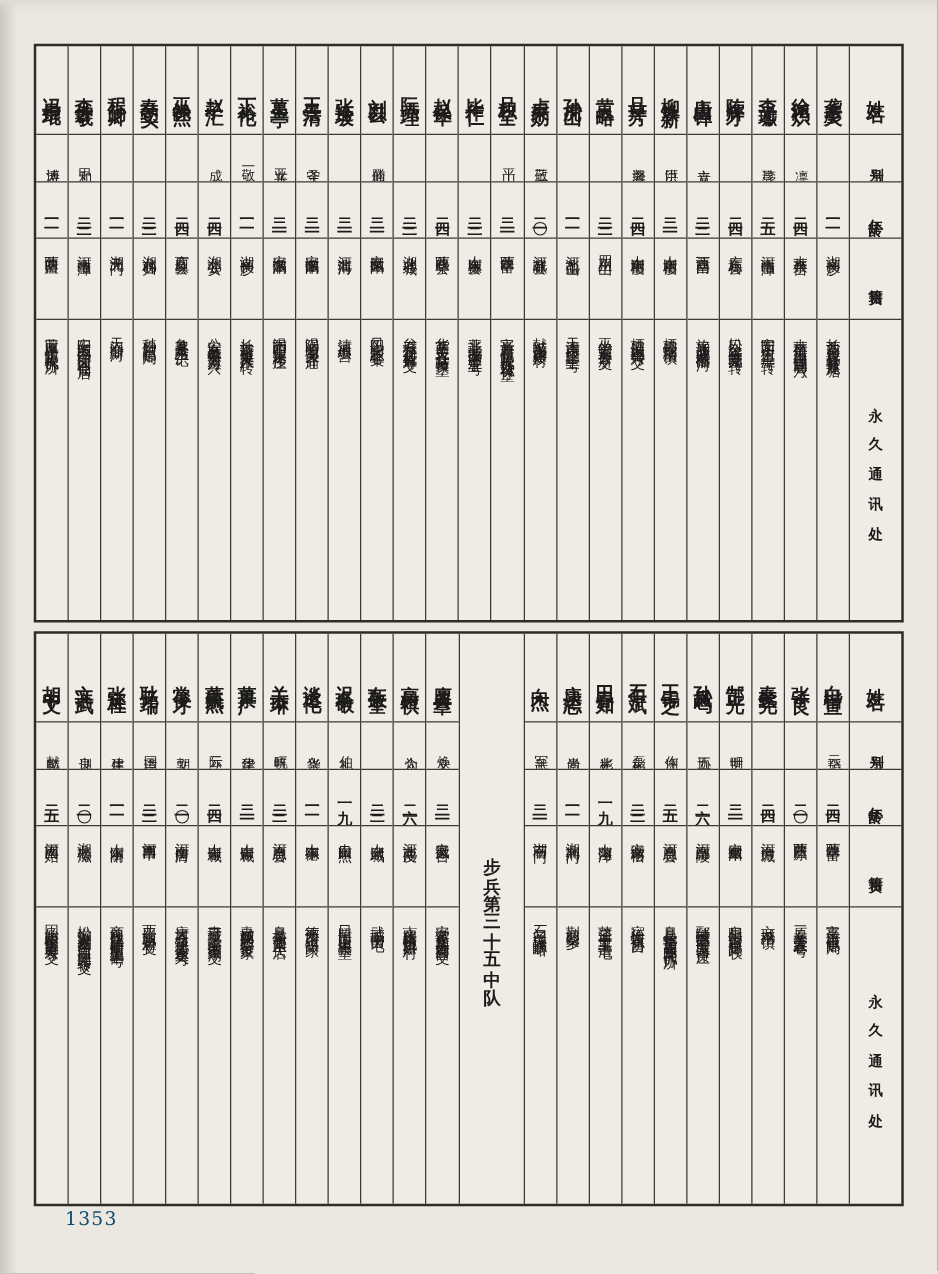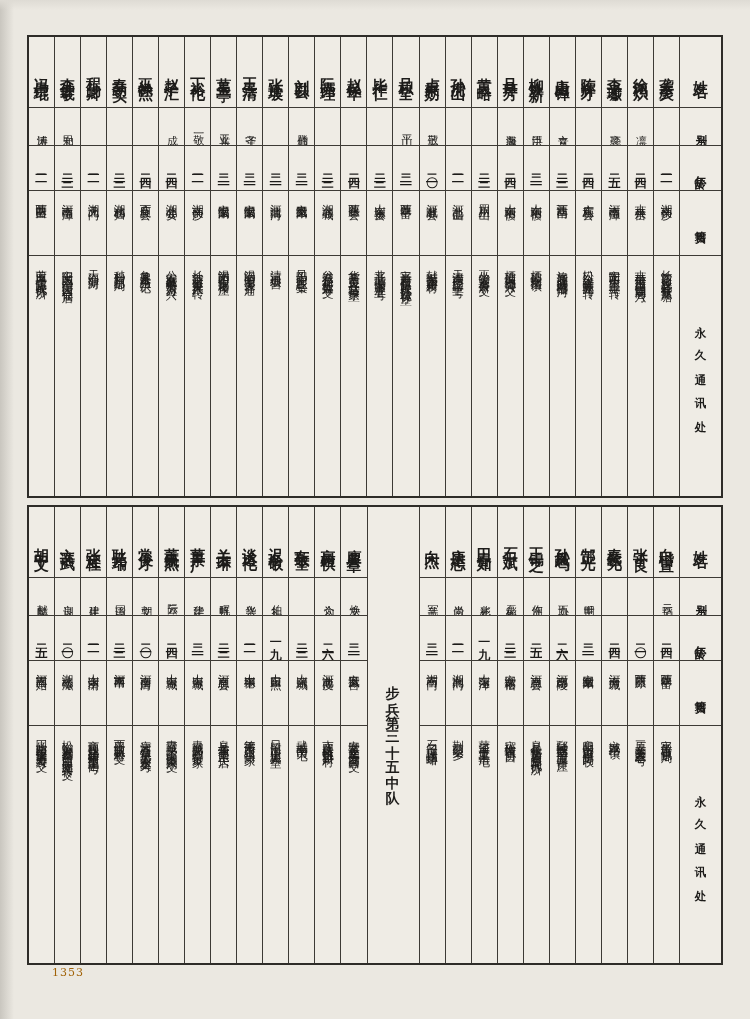--- a/index.html
+++ b/index.html
@@ -59,21 +59,21 @@
   .cell.origin .vtext{font-size:11.5px;letter-spacing:1.5px;}
   .cell.address{flex:1 1 auto;padding-top:5px;}
   .cell.address .vtext{font-size:11.5px;letter-spacing:2px;}
   .header-col .cell{align-items:center;justify-content:center;padding:0;}
   .header-col .vtext{font-size:14px;font-weight:700;letter-spacing:6px;}
   .header-col .cell.address .vtext{letter-spacing:24px;}
   .divider-col .vtext{font-size:14px;font-weight:600;letter-spacing:15px;}
   .page-number{
     position:absolute;left:52px;top:966px;
     font-family:"DejaVu Serif",serif;
-    font-size:11px;color:#a16207;letter-spacing:1px;
+    font-size:15px;color:#0c4a6e;letter-spacing:1px;
   }
 </style>
 </head>
 <body>
 
 <div class="page">
   <div class="roster top">
       <div class="col header-col">
         <div class="cell name">
           <span class="vtext">姓名</span>

